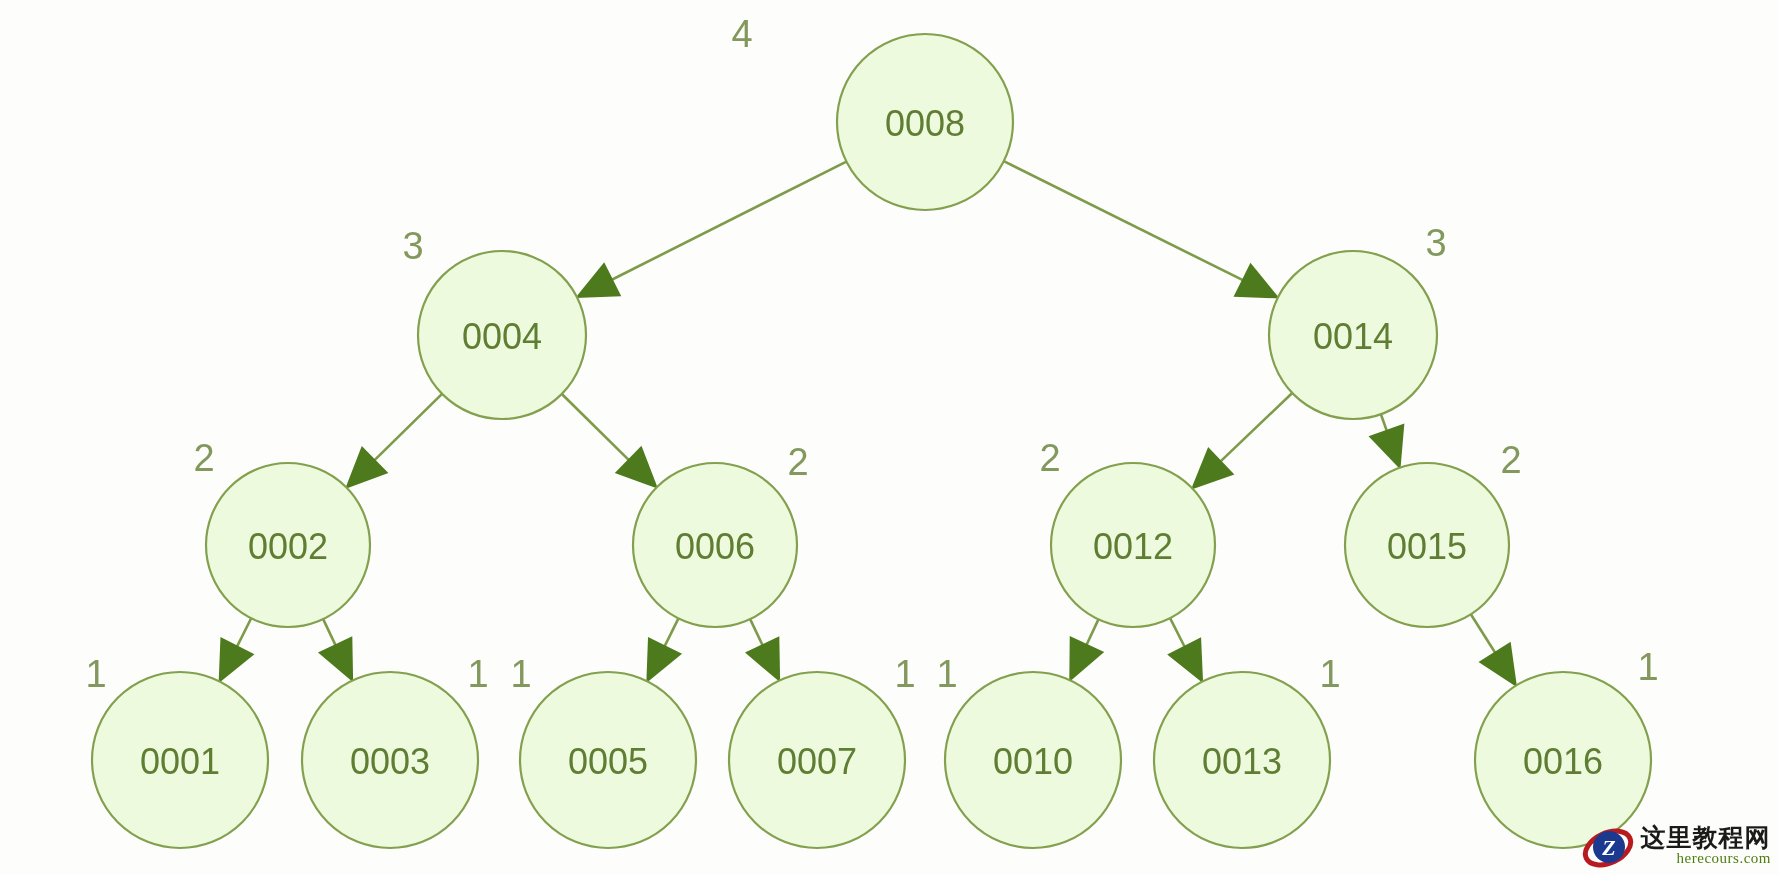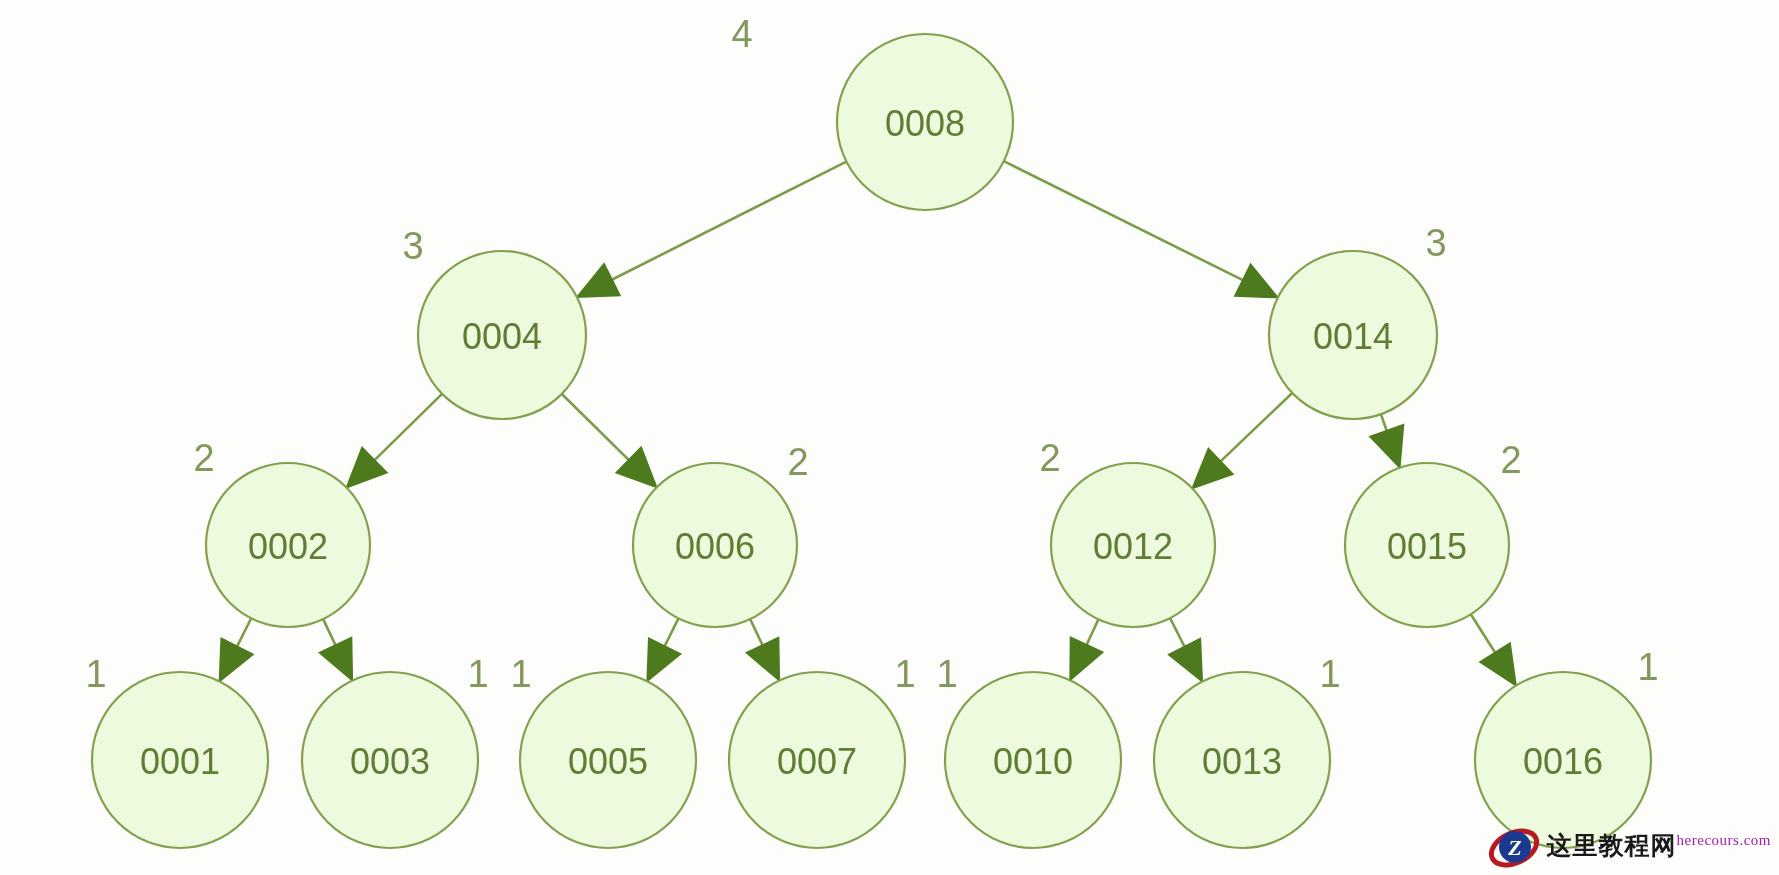--- a/index.html
+++ b/index.html
@@ -62,35 +62,36 @@
     user-select: none;
   }
   .wm-logo {
     position: relative;
     width: 52px;
     height: 50px;
     flex: 0 0 auto;
   }
   .wm-texts {
     display: flex;
-    flex-direction: row;
+    flex-direction: column;
     line-height: 1.05;
   }
   .wm-cn {
     color: #1a1a1a;
     font-size: 25px;
     font-weight: bold;
     letter-spacing: 1px;
     font-family: "DejaVu Sans", sans-serif;
   }
   .wm-en {
-    color: #a21caf;
+    color: #4d7c0f;
     font-size: 15px;
     letter-spacing: 0.5px;
     font-family: "Liberation Serif", serif;
+    margin-left: 36px;
   }
 </style>
 </head>
 <body>
 
 <div id="canvas">
   <svg id="tree-svg" viewBox="0 0 1779 875">
     <g id="edges-layer">
         <g>
           <line x1="846.4022092444045" y1="161.5776109478531" x2="603.8198652970215" y2="283.7290039993722" class="edge-line"></line>

